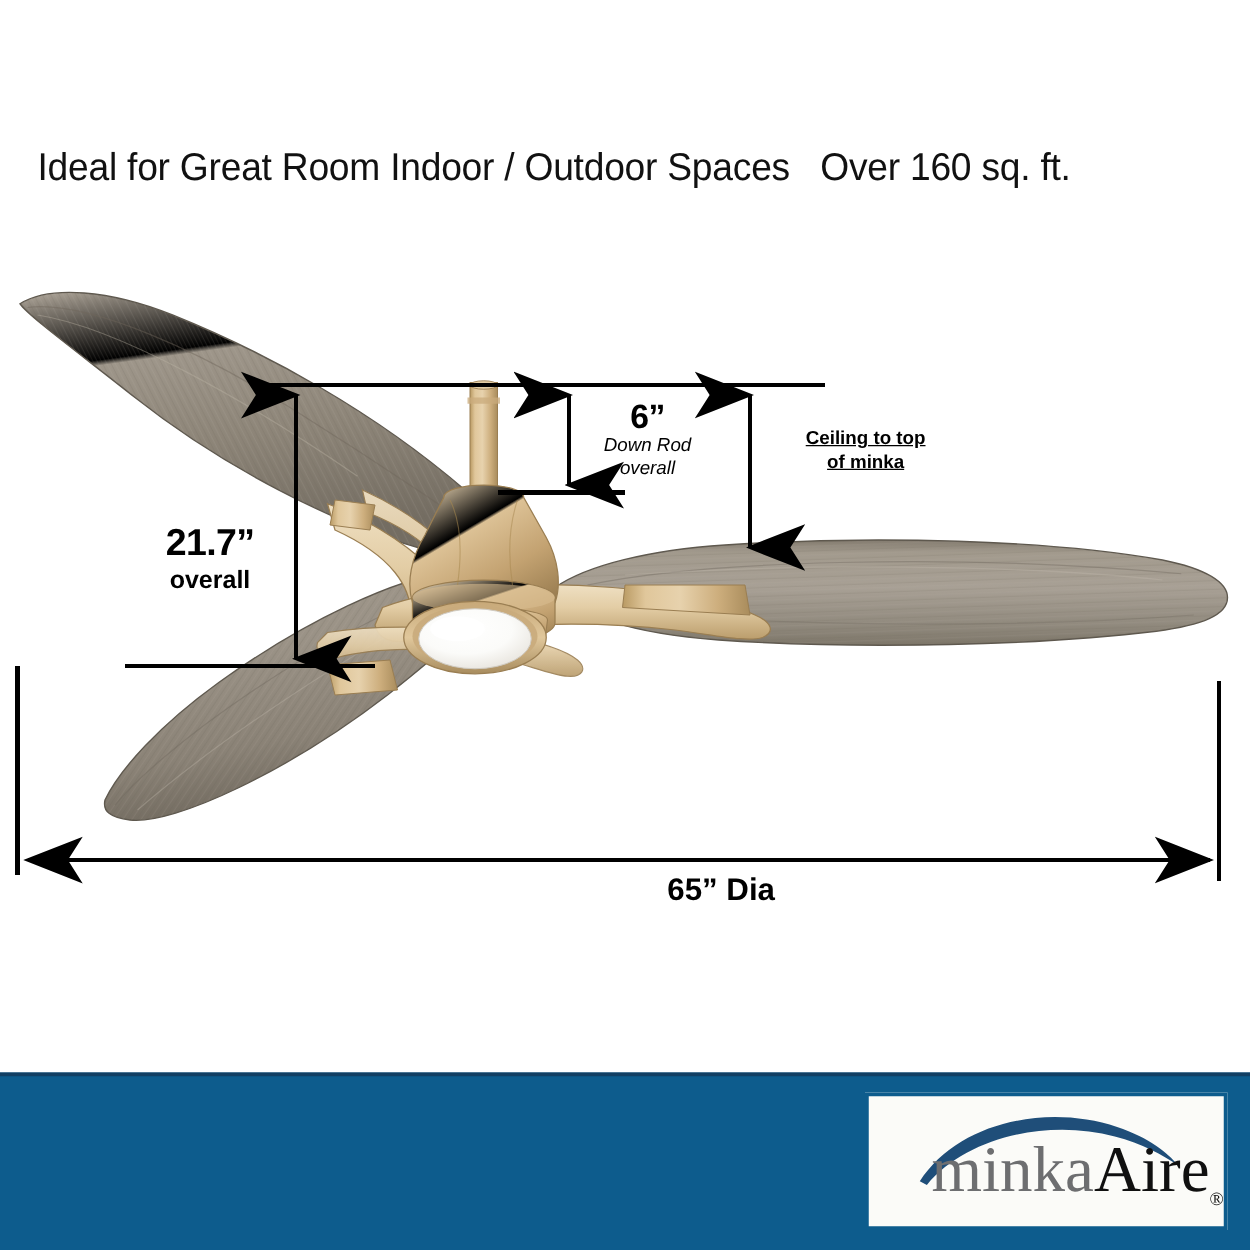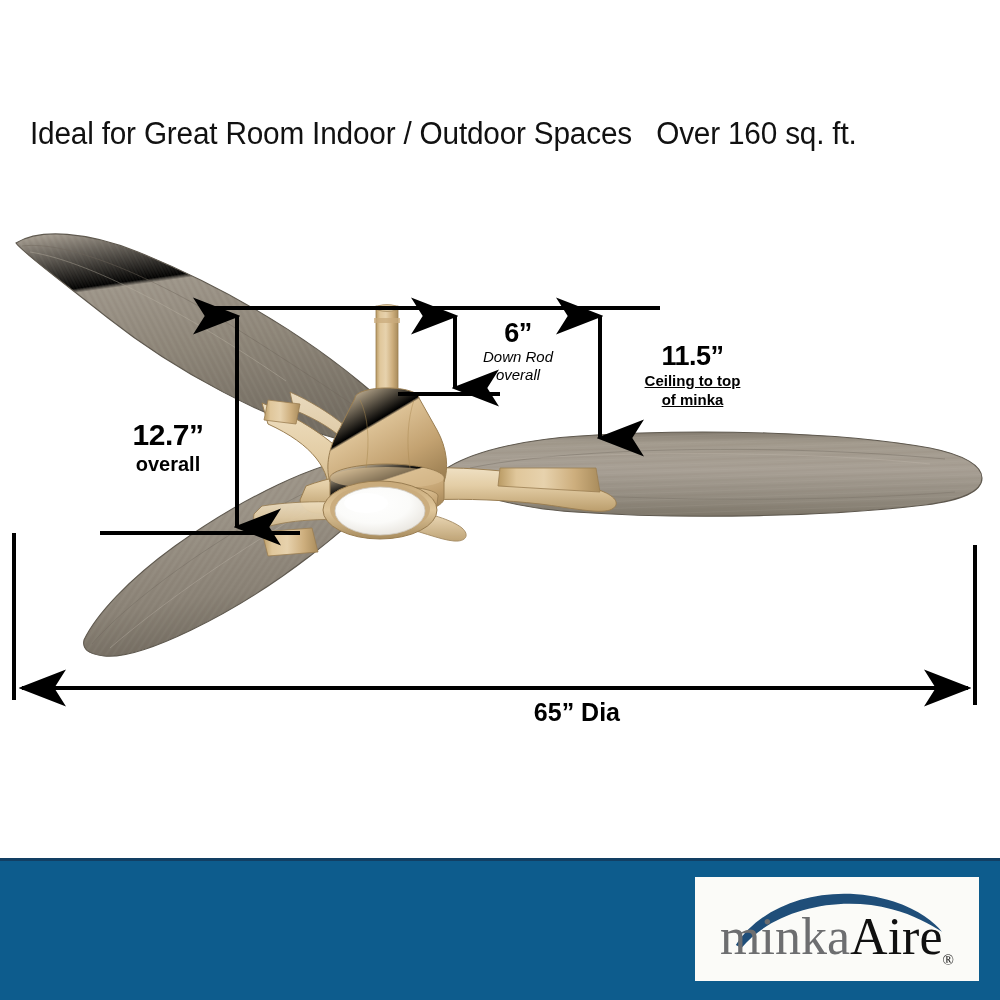--- a/index.html
+++ b/index.html
@@ -63,21 +63,21 @@
     background:#fbfbf8;
     border:3px solid #0d5c8d;
     box-sizing:border-box;
     overflow:hidden;
   }
   .logo-inner{position:absolute;left:0;top:0;width:100%;height:100%;}
   .logo-word{
     position:absolute;
     left:0;right:0;
     top:34px;
-    text-align:center;
+    text-align:right;
     font-family:"Liberation Serif", serif;
     font-size:52px;
     line-height:1;
     white-space:nowrap;
   }
   .logo-word .m1{color:#6d6e70;}
   .logo-word .m2{color:#101010;}
   .logo-word .reg{font-size:15px;vertical-align:sub;color:#101010;}
 </style>
 </head>
@@ -262,32 +262,31 @@
 
       <line x1="600" y1="316" x2="600" y2="438" stroke-width="3.4" marker-start="url(#arrUp)" marker-end="url(#arrDown)"></line>
 
       <line x1="14" y1="533" x2="14" y2="700" stroke-width="3.4"></line>
       <line x1="975" y1="545" x2="975" y2="705" stroke-width="3.4"></line>
       <line x1="22" y1="688" x2="968" y2="688" stroke-width="3.4" marker-start="url(#arrLeft)" marker-end="url(#arrRight)"></line>
     </g>
   </svg>
 
   <div class="dimlabel" id="lbl-overall">
-    <span class="big">12.7”</span>
+    <span class="big">21.7”</span>
     <span class="sub">overall</span>
   </div>
 
   <div class="dimlabel" id="lbl-downrod">
     <span class="big">6”</span>
     <span class="sub">Down Rod</span>
     <span class="sub">overall</span>
   </div>
 
   <div class="dimlabel" id="lbl-ceiling">
-    <span class="big">11.5”</span>
     <span class="sub">Ceiling to top</span>
     <span class="sub">of minka</span>
   </div>
 
   <div class="dimlabel" id="lbl-dia">
     <span class="big">65” Dia</span>
   </div>
 
   <div class="banner"></div>
 

